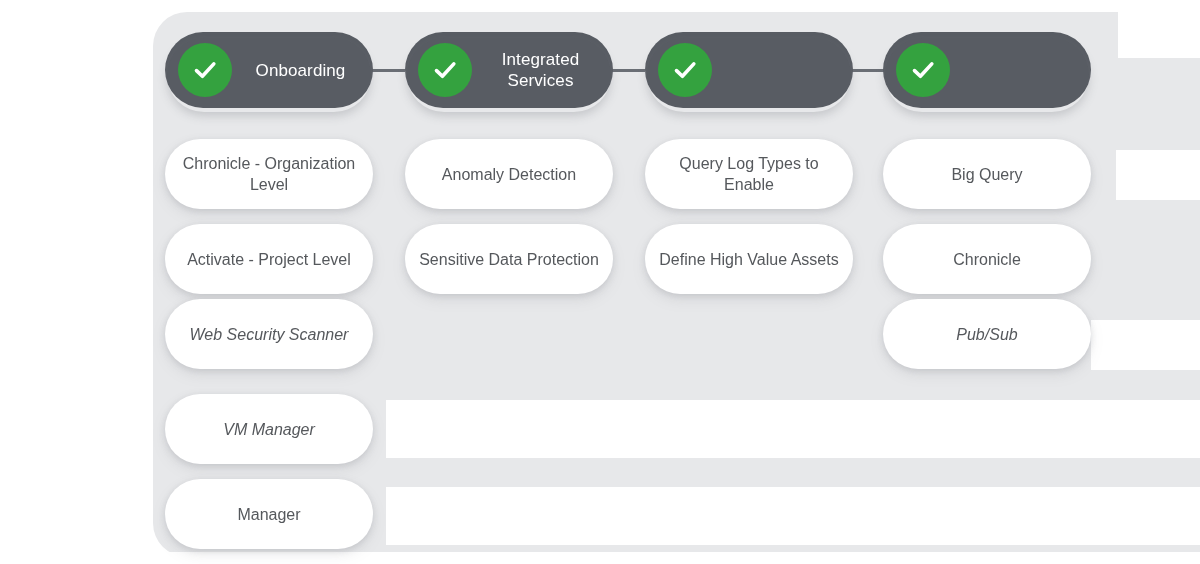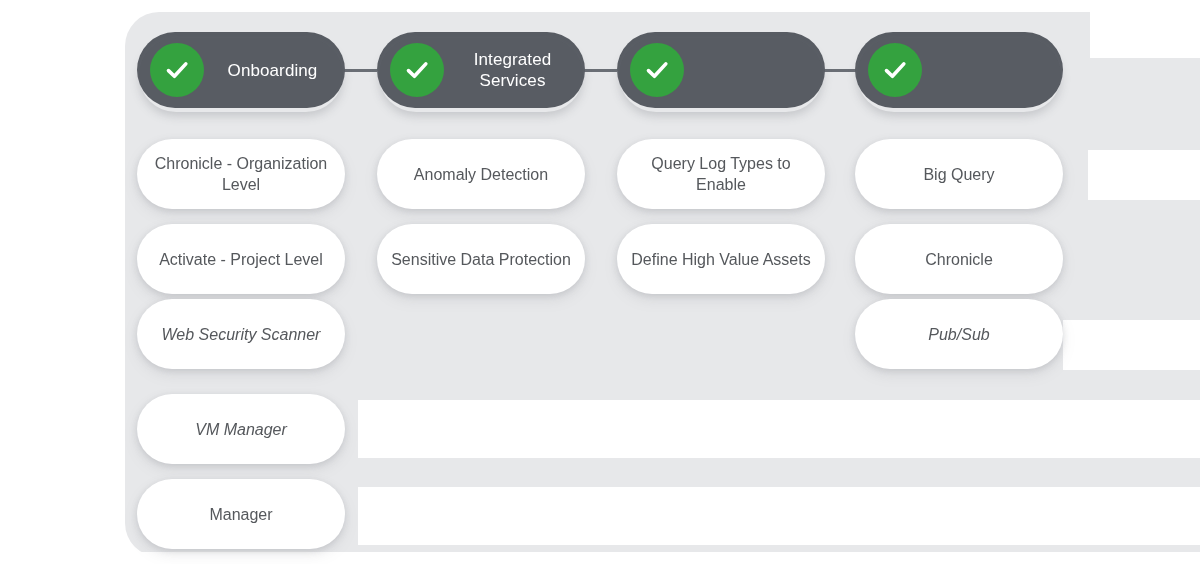--- a/index.html
+++ b/index.html
@@ -13,20 +13,21 @@
     background: #ffffff;
     font-family: "Liberation Sans", sans-serif;
     overflow: hidden;
   }
 
   #canvas {
     position: relative;
     width: 1142px;
     height: 564px;
     background: #ffffff;
+    margin-left: 28px;
   }
 
   
   .backdrop {
     position: absolute;
     left: 125px;
     top: 12px;
     width: 1075px;
     height: 545px;
     background: #e7e8ea;

